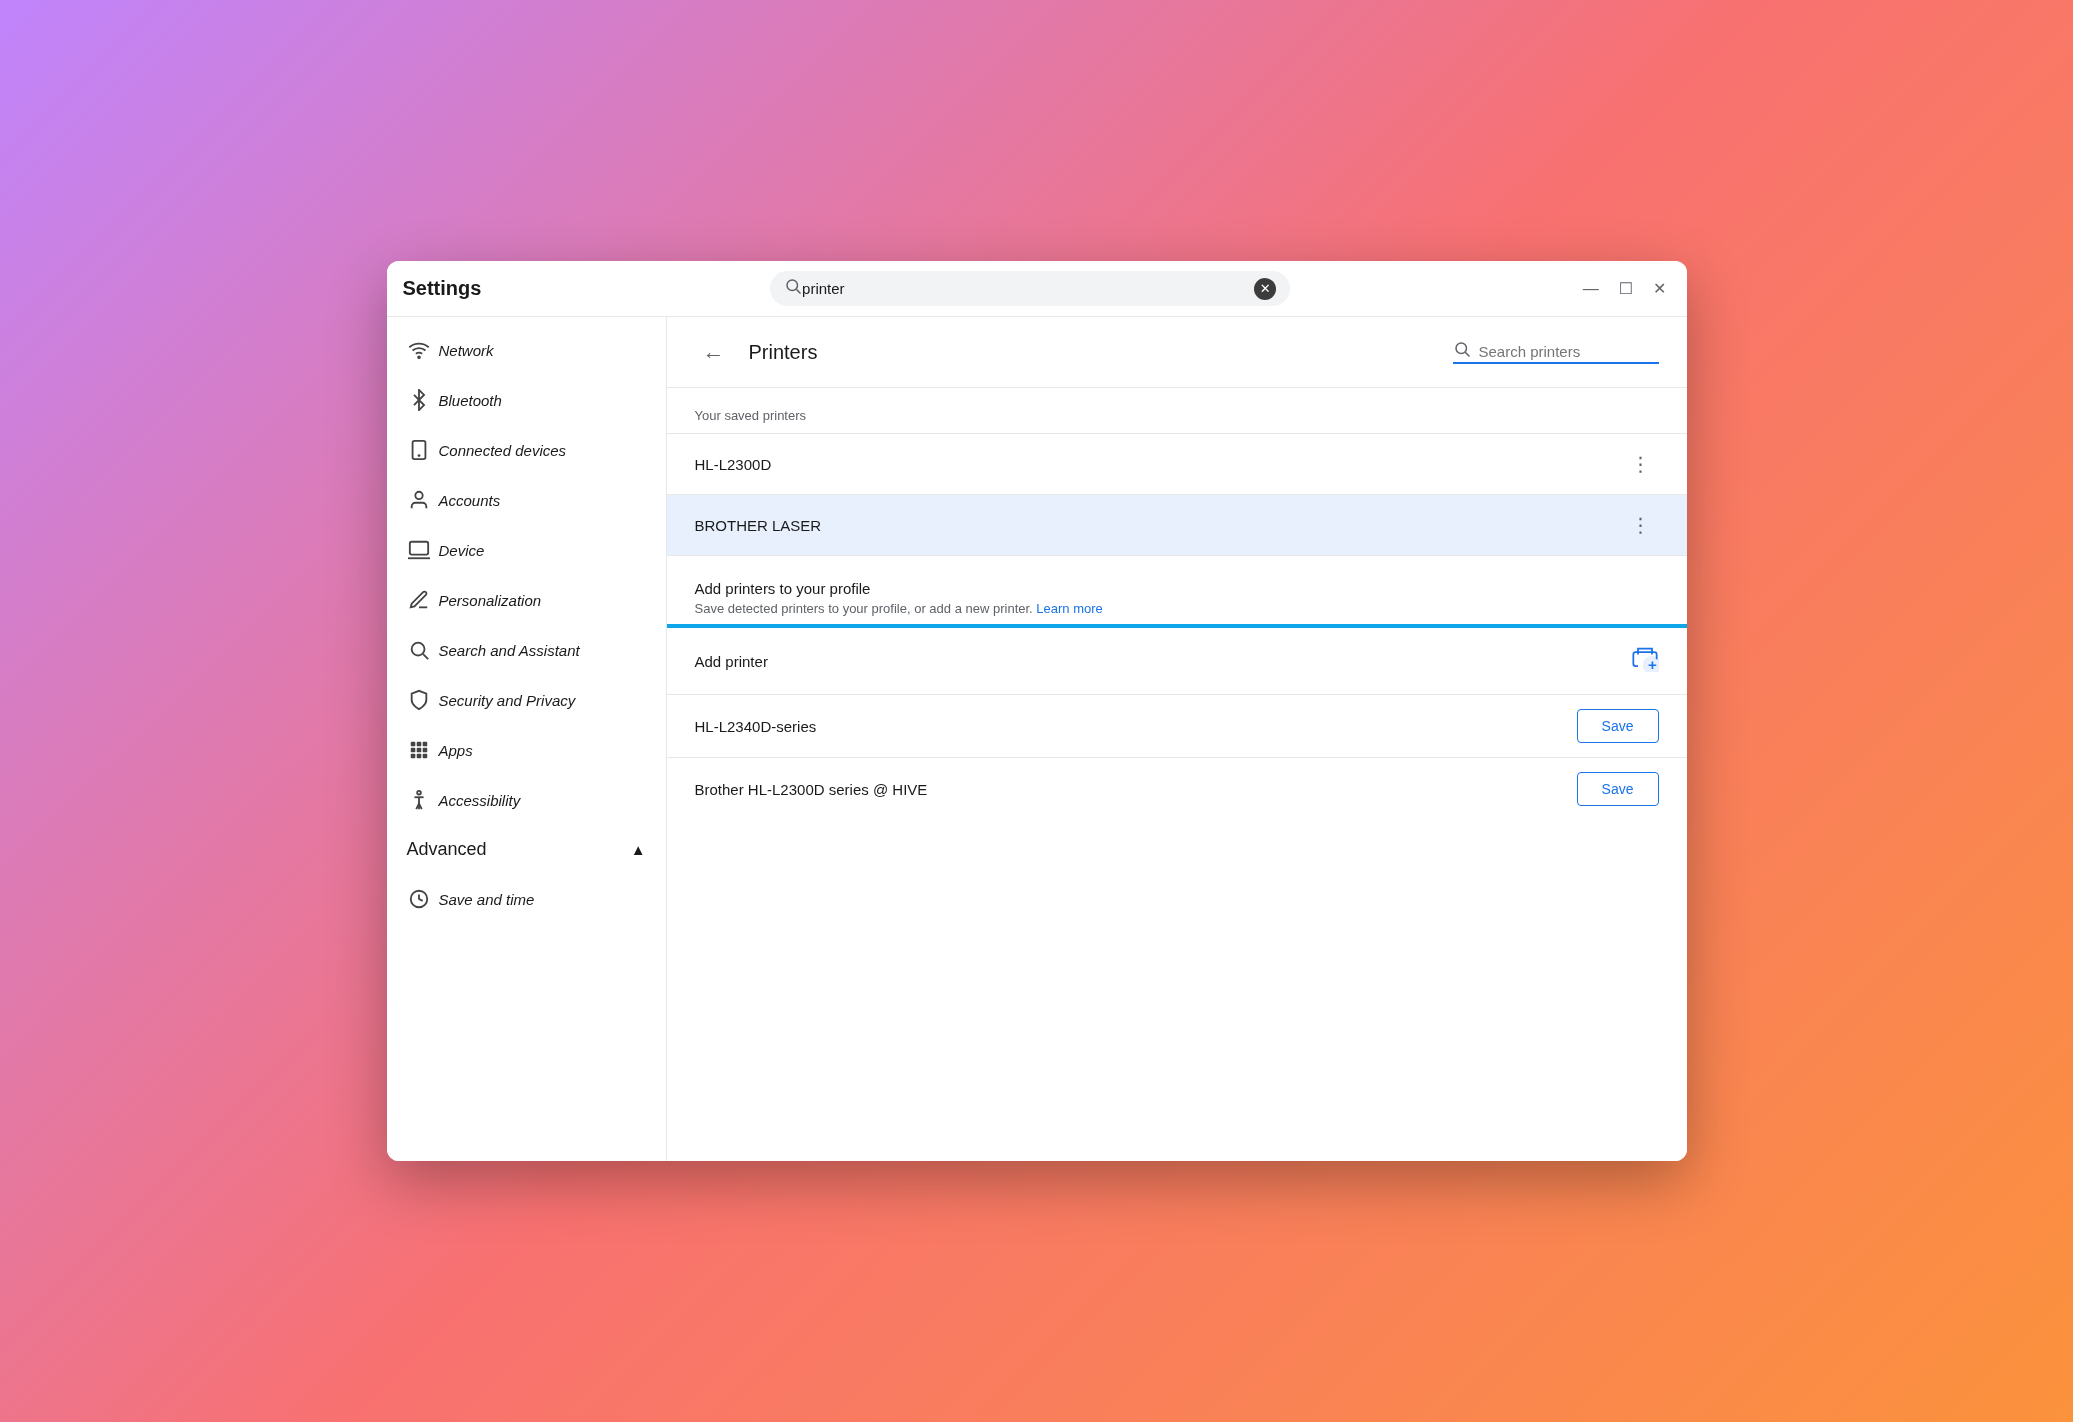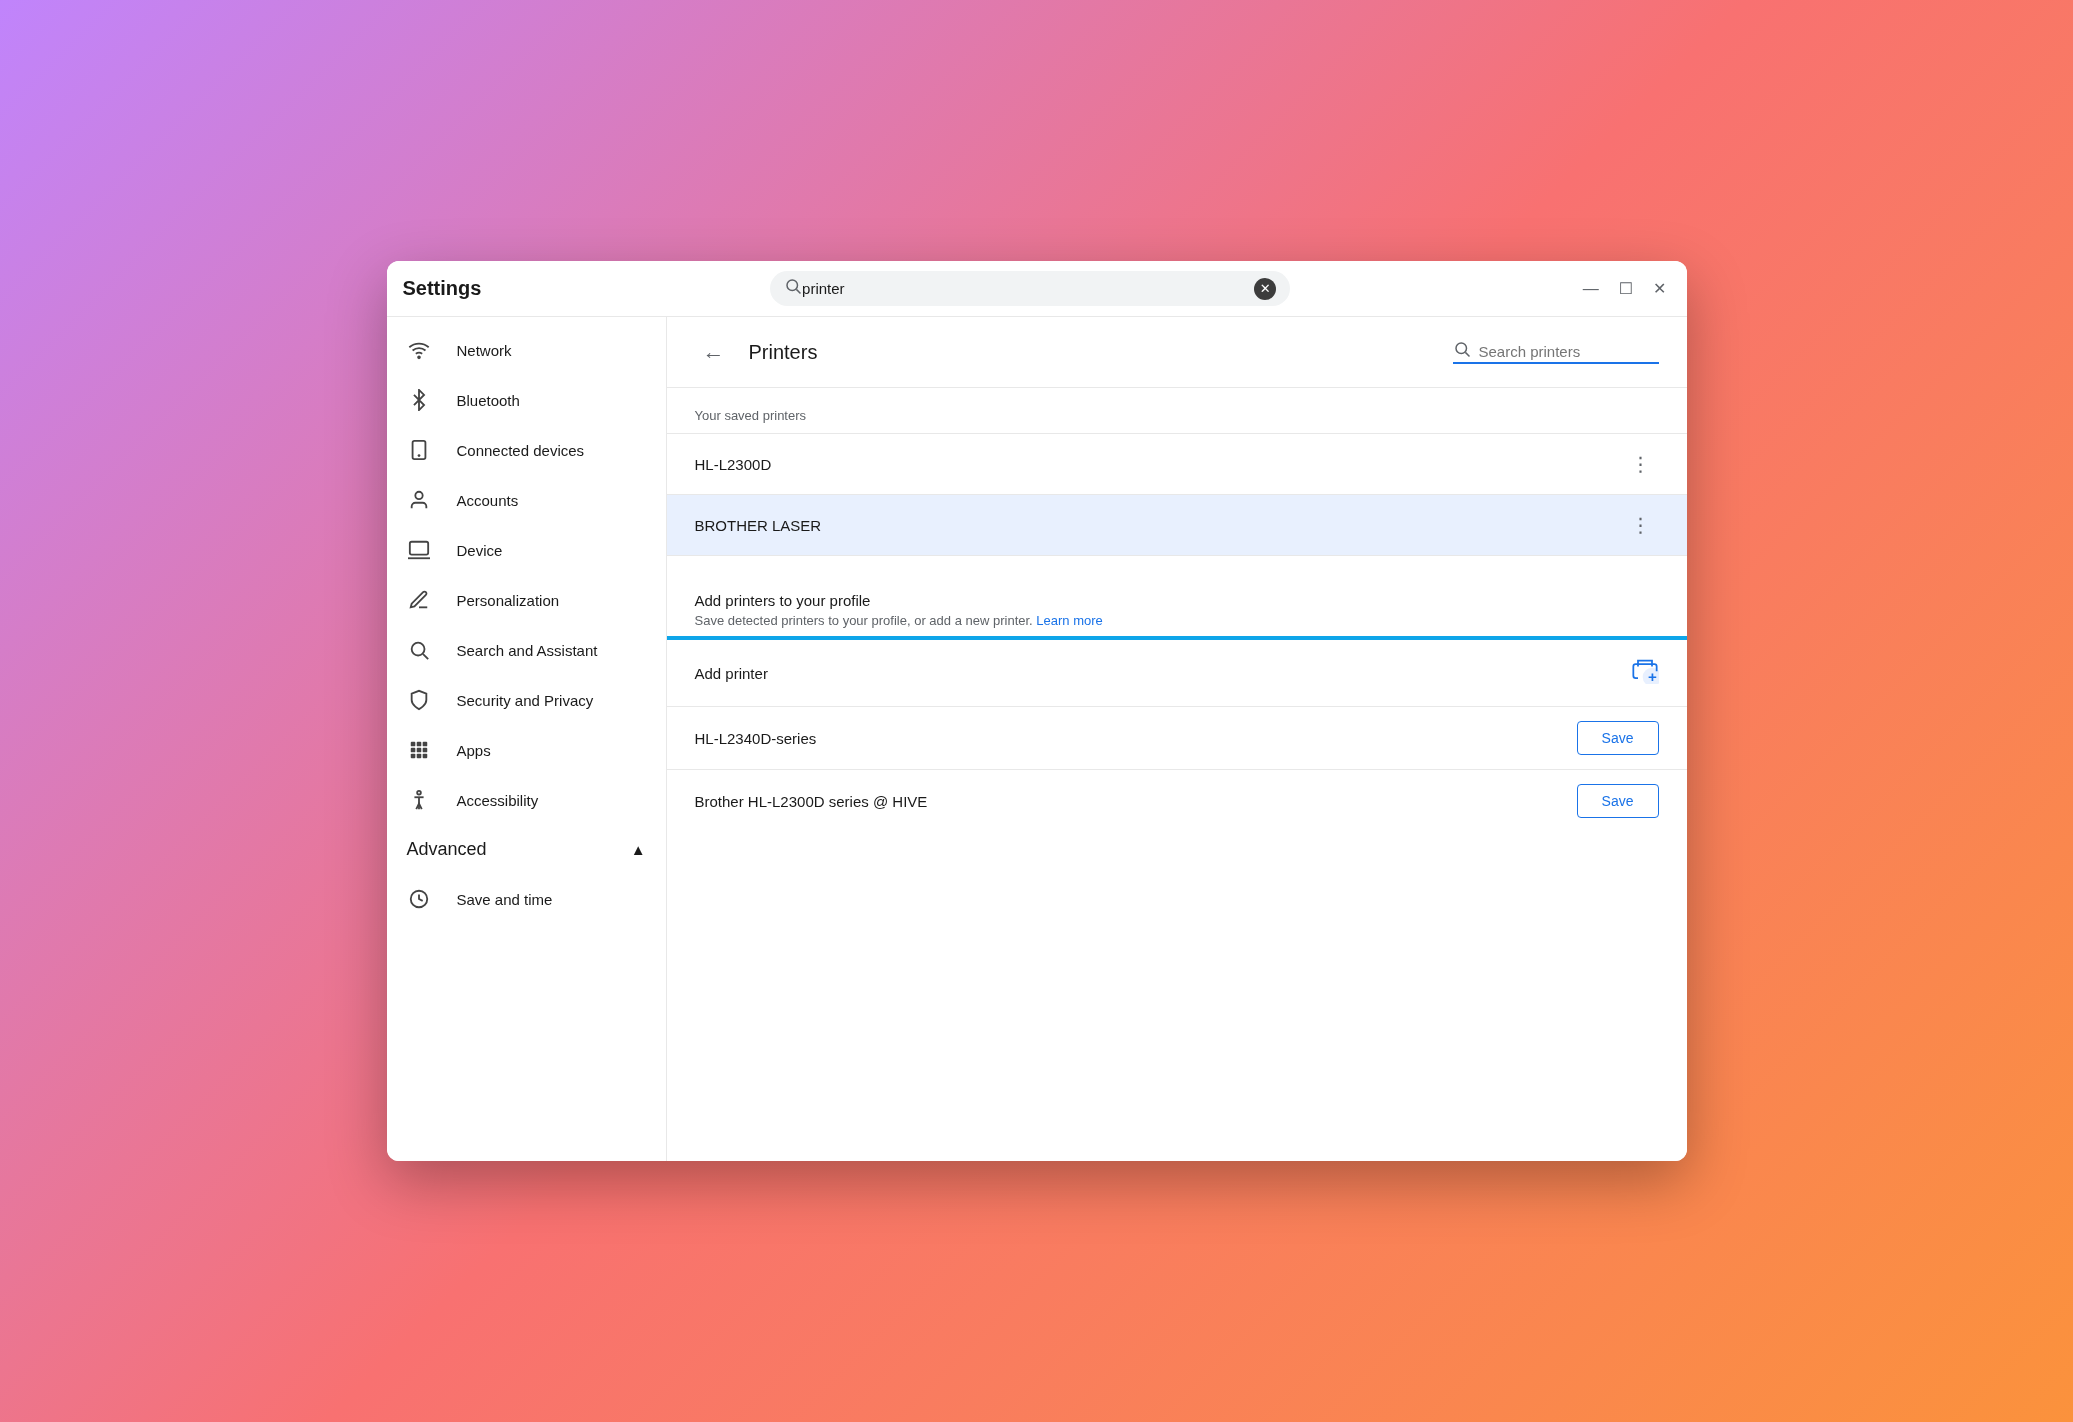--- a/index.html
+++ b/index.html
@@ -99,27 +99,28 @@
       width: 280px;
       min-width: 280px;
       background: #fff;
       border-right: 1px solid #e8e8e8;
       overflow-y: auto;
       padding: 8px 0;
     }
     .sidebar-item {
       display: flex;
       align-items: center;
-      gap: 26px;
+      gap: 8px;
       padding: 14px 20px;
       cursor: pointer;
       font-size: 15px;
       color: #1a1a1a;
       border-radius: 0;
       transition: background 0.15s;
+      font-style: italic;
     }
     .sidebar-item-icon {
       font-size: 20px;
       color: #444;
       width: 24px;
       display: flex;
       align-items: center;
       justify-content: center;
     }
     .sidebar-item-label {
@@ -222,21 +223,20 @@
     }
     .add-profile-section {
       padding: 24px 28px 8px 28px;
       border-top: 1px solid #e8e8e8;
     }
     .add-profile-title {
       font-size: 15px;
       font-weight: 500;
       color: #1a1a1a;
       margin-bottom: 4px;
-      margin-top: 12px;
     }
     .add-profile-desc {
       font-size: 13px;
       color: #5f6368;
     }
     .add-profile-desc a {
       color: #1a73e8;
       text-decoration: none;
     }
     .add-printer-row {

